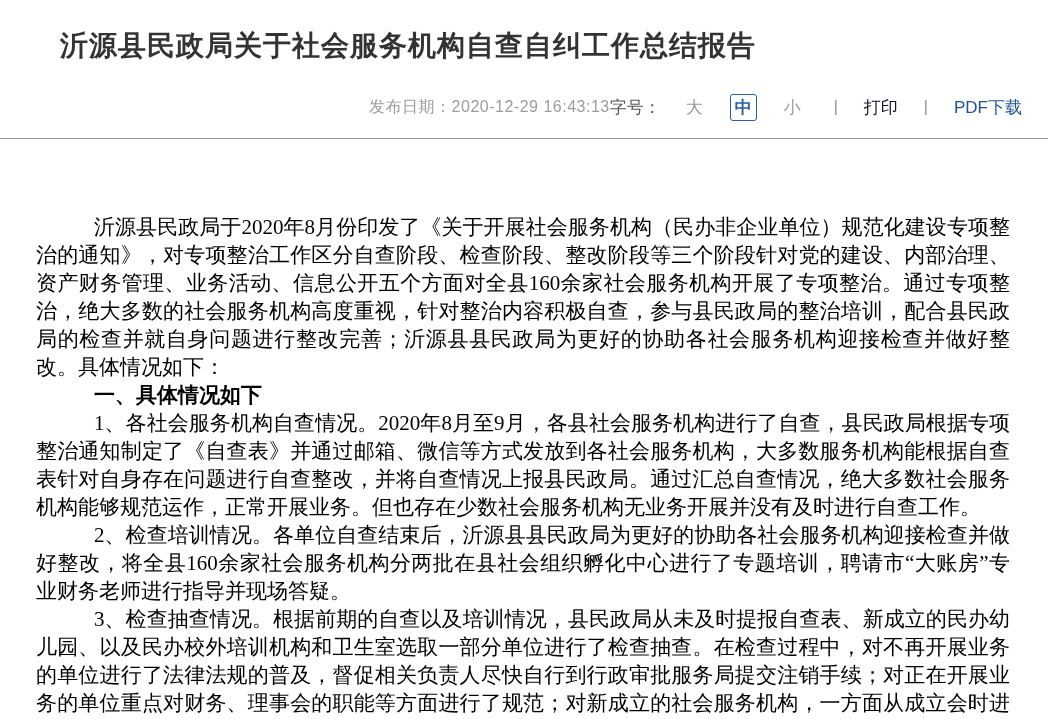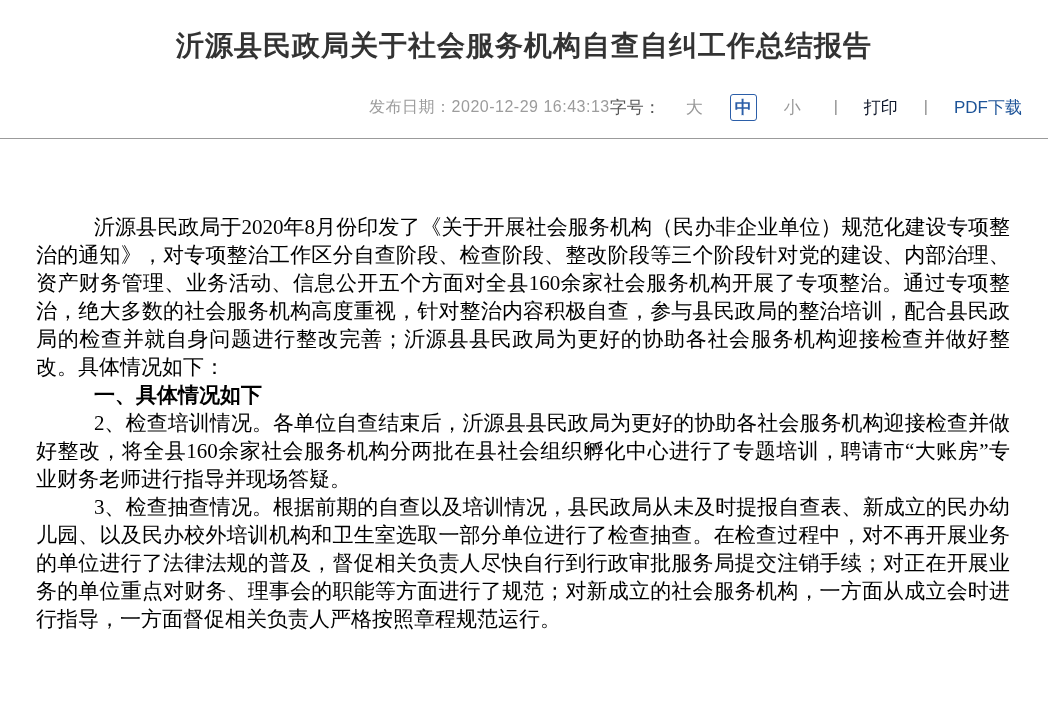--- a/index.html
+++ b/index.html
@@ -7,21 +7,21 @@
   body {
     width: 1048px; height: 719px;
     background: #ffffff;
     overflow: hidden;
     font-family: "Liberation Sans", "DejaVu Sans", sans-serif;
   }
   .page { width: 1048px; height: 719px; position: relative; background: #fff; }
 
   .title {
     margin: 26px 60px 0 60px;
-    text-align: center;
+    text-align: left;
     font-size: 28px;
     font-weight: bold;
     color: #333333;
     letter-spacing: 1px;
     line-height: 40px;
     font-family: "Liberation Sans", "DejaVu Sans", sans-serif;
   }
 
   .meta-row {
     margin-top: 26px;
@@ -115,18 +115,19 @@
       <span class="sep">|</span>
       <a class="pdf-link">PDF下载</a>
     </div>
   </div>
 
   <hr class="divider">
 
   <div class="article">
     <p>沂源县民政局于2020年8月份印发了《关于开展社会服务机构（民办非企业单位）规范化建设专项整治的通知》，对专项整治工作区分自查阶段、检查阶段、整改阶段等三个阶段针对党的建设、内部治理、资产财务管理、业务活动、信息公开五个方面对全县160余家社会服务机构开展了专项整治。通过专项整治，绝大多数的社会服务机构高度重视，针对整治内容积极自查，参与县民政局的整治培训，配合县民政局的检查并就自身问题进行整改完善；沂源县县民政局为更好的协助各社会服务机构迎接检查并做好整改。具体情况如下：</p>
     <p class="heading">一、具体情况如下</p>
+    <p>1、各社会服务机构自查情况。2020年8月至9月，各县社会服务机构进行了自查，县民政局根据专项整治通知制定了《自查表》并通过邮箱、微信等方式发放到各社会服务机构，大多数服务机构能根据自查表针对自身存在问题进行自查整改，并将自查情况上报县民政局。通过汇总自查情况，绝大多数社会服务机构能够规范运作，正常开展业务。但也存在少数社会服务机构无业务开展并没有及时进行自查工作。</p>
     <p>2、检查培训情况。各单位自查结束后，沂源县县民政局为更好的协助各社会服务机构迎接检查并做好整改，将全县160余家社会服务机构分两批在县社会组织孵化中心进行了专题培训，聘请市“大账房”专业财务老师进行指导并现场答疑。</p>
     <p>3、检查抽查情况。根据前期的自查以及培训情况，县民政局从未及时提报自查表、新成立的民办幼儿园、以及民办校外培训机构和卫生室选取一部分单位进行了检查抽查。在检查过程中，对不再开展业务的单位进行了法律法规的普及，督促相关负责人尽快自行到行政审批服务局提交注销手续；对正在开展业务的单位重点对财务、理事会的职能等方面进行了规范；对新成立的社会服务机构，一方面从成立会时进行指导，一方面督促相关负责人严格按照章程规范运行。</p>
 
   </div>
 
 </div>
 
 </body></html>

